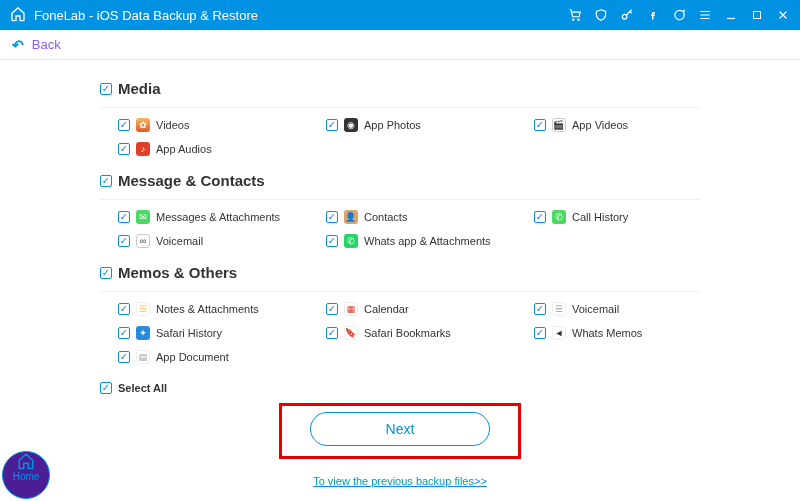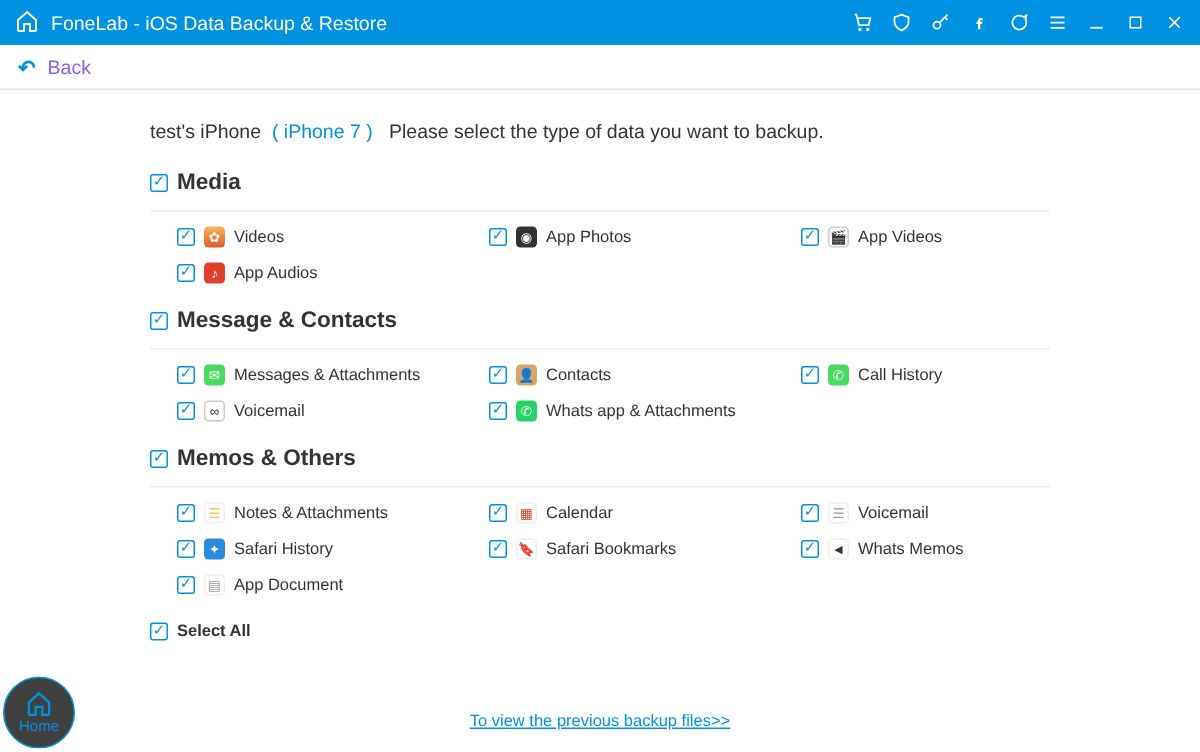--- a/index.html
+++ b/index.html
@@ -23,21 +23,21 @@
   .items-grid { display: grid; grid-template-columns: 200px 200px 180px; column-gap: 8px; row-gap: 10px; padding-left: 18px; }
   .item { display: flex; align-items: center; gap: 6px; font-size: 11px; color: #333; }
   .chk { width: 12px; height: 12px; border: 1px solid #0092e2; border-radius: 2px; display: inline-flex; align-items: center; justify-content: center; color: #0092e2; font-size: 10px; line-height: 1; flex-shrink: 0; }
   .app-icon { width: 14px; height: 14px; border-radius: 3px; display: inline-flex; align-items: center; justify-content: center; font-size: 9px; color: #fff; flex-shrink: 0; }
   .select-all-row { margin-top: 18px; display: flex; align-items: center; gap: 6px; }
   .select-all-text { font-weight: bold; font-size: 11px; color: #333; }
   .footer { position: absolute; bottom: 14px; left: 0; right: 0; text-align: center; }
   .highlight-box { border: 3px solid #e20000; display: inline-block; padding: 6px 28px 10px 28px; }
   .next-btn { border: 1px solid #0092e2; color: #0092e2; background: #fff; border-radius: 20px; width: 180px; height: 34px; display: inline-flex; align-items: center; justify-content: center; font-size: 14px; cursor: pointer; }
   .prev-link { color: #0092e2; text-decoration: underline; font-size: 11px; display: block; margin-top: 16px; }
-  .home-corner { position: absolute; left: 2px; bottom: 2px; width: 48px; height: 48px; border: 1px solid #0092e2; border-radius: 50%; display: flex; flex-direction: column; align-items: center; justify-content: center; color: #0092e2; background: #404040; clip-path: inset(-20px -20px 0 0); }
+  .home-corner { position: absolute; left: 2px; bottom: 2px; width: 48px; height: 48px; border: 1px solid #0092e2; border-radius: 50%; display: flex; flex-direction: column; align-items: center; color: #0092e2; background: #4c1d95; clip-path: inset(-20px -20px 0 0); }
   .home-corner-label { font-size: 10px; margin-top: 1px; }
 </style>
 </head>
 <body>
 
 <div class="titlebar">
   <div class="titlebar-left">
     <span>
       <svg class="home-svg" viewBox="0 0 24 24" fill="none" stroke="#fff" stroke-width="2">
           <path d="M3 11l9-8 9 8v10a1 1 0 0 1-1 1h-5v-7h-6v7H4a1 1 0 0 1-1-1z"></path>
@@ -96,25 +96,20 @@
       </span>
   </div>
 </div>
 
 <div class="backbar">
   <span class="back-arrow">↶</span>
   <span class="back-text">Back</span>
 </div>
 
 <div class="content">
-  <div class="heading">
-    <span>test's iPhone</span>&nbsp;
-    <span class="device-model">( iPhone 7 )</span>&nbsp;&nbsp;
-    <span>Please select the type of data you want to backup.</span>
-  </div>
 
   <div class="section">
     <div class="section-head">
       <span class="chk">✓</span>
       <span class="section-title">Media</span>
     </div>
     <div class="divider"></div>
     <div class="items-grid">
       <div class="item">
           <span class="chk">✓</span>
@@ -219,20 +214,25 @@
     </div>
   </div>
 
   <div class="select-all-row">
     <span class="chk">✓</span>
     <span class="select-all-text">Select All</span>
   </div>
 </div>
 
 <div class="footer">
+  <div class="highlight-box">
+    <div class="next-btn">
+        <span>Next</span>
+      </div>
+  </div>
   <a class="prev-link"><span>To view the previous backup files&gt;&gt;</span></a>
 </div>
 
 <div class="home-corner">
   <svg width="18" height="18" viewBox="0 0 24 24" fill="none" stroke="#0092e2" stroke-width="2">
       <path d="M3 11l9-8 9 8v10a1 1 0 0 1-1 1h-5v-7h-6v7H4a1 1 0 0 1-1-1z"></path>
     </svg>
   <span class="home-corner-label">Home</span>
 </div>
 

